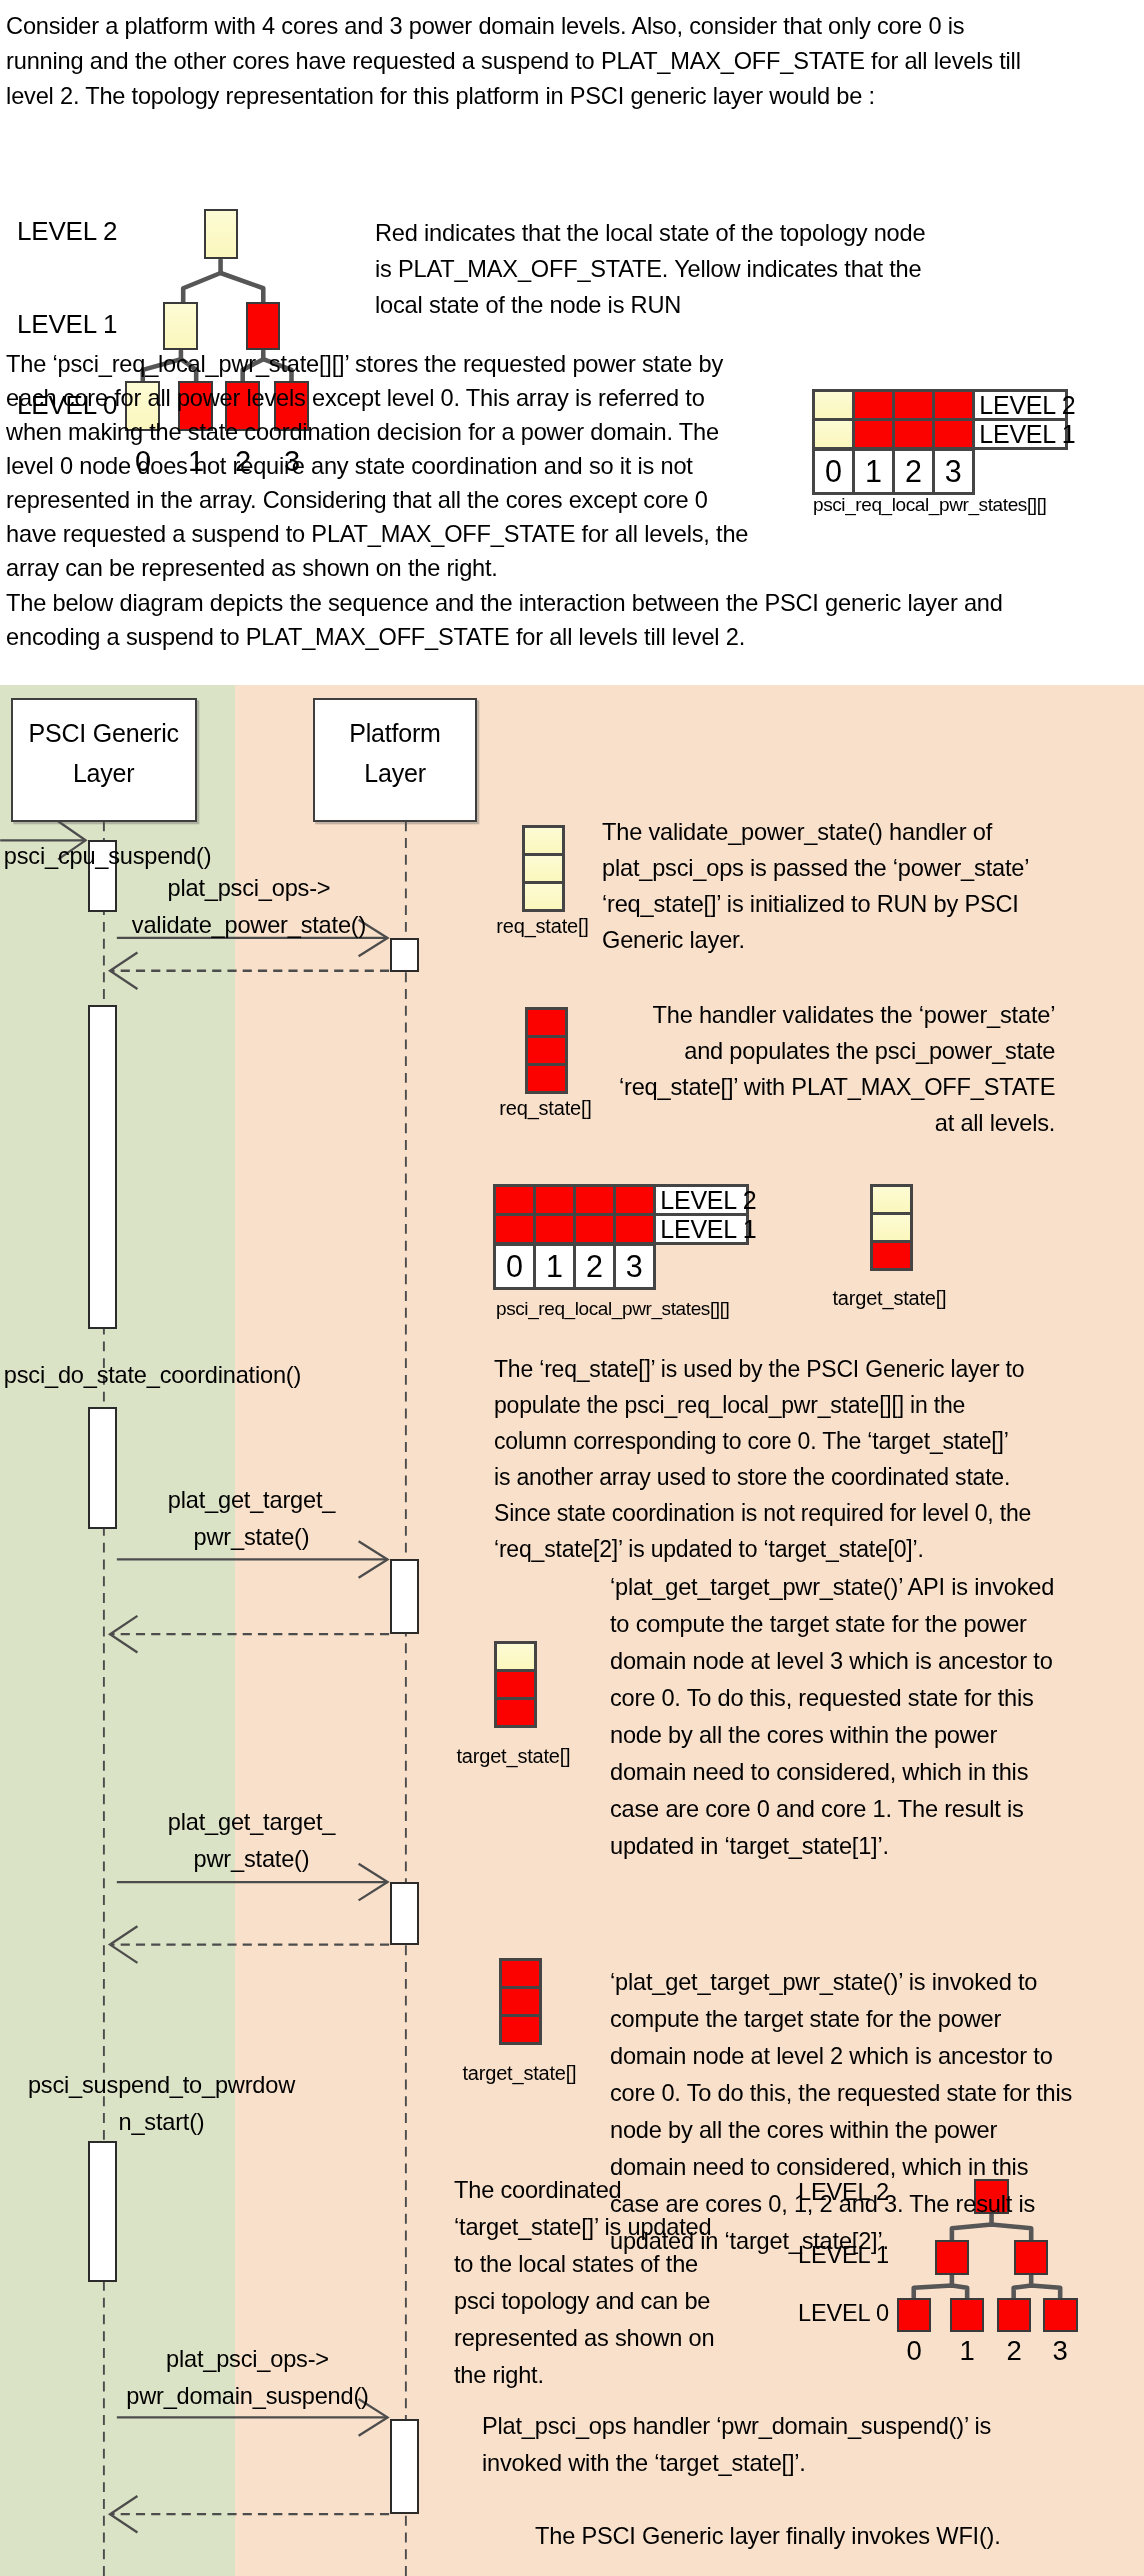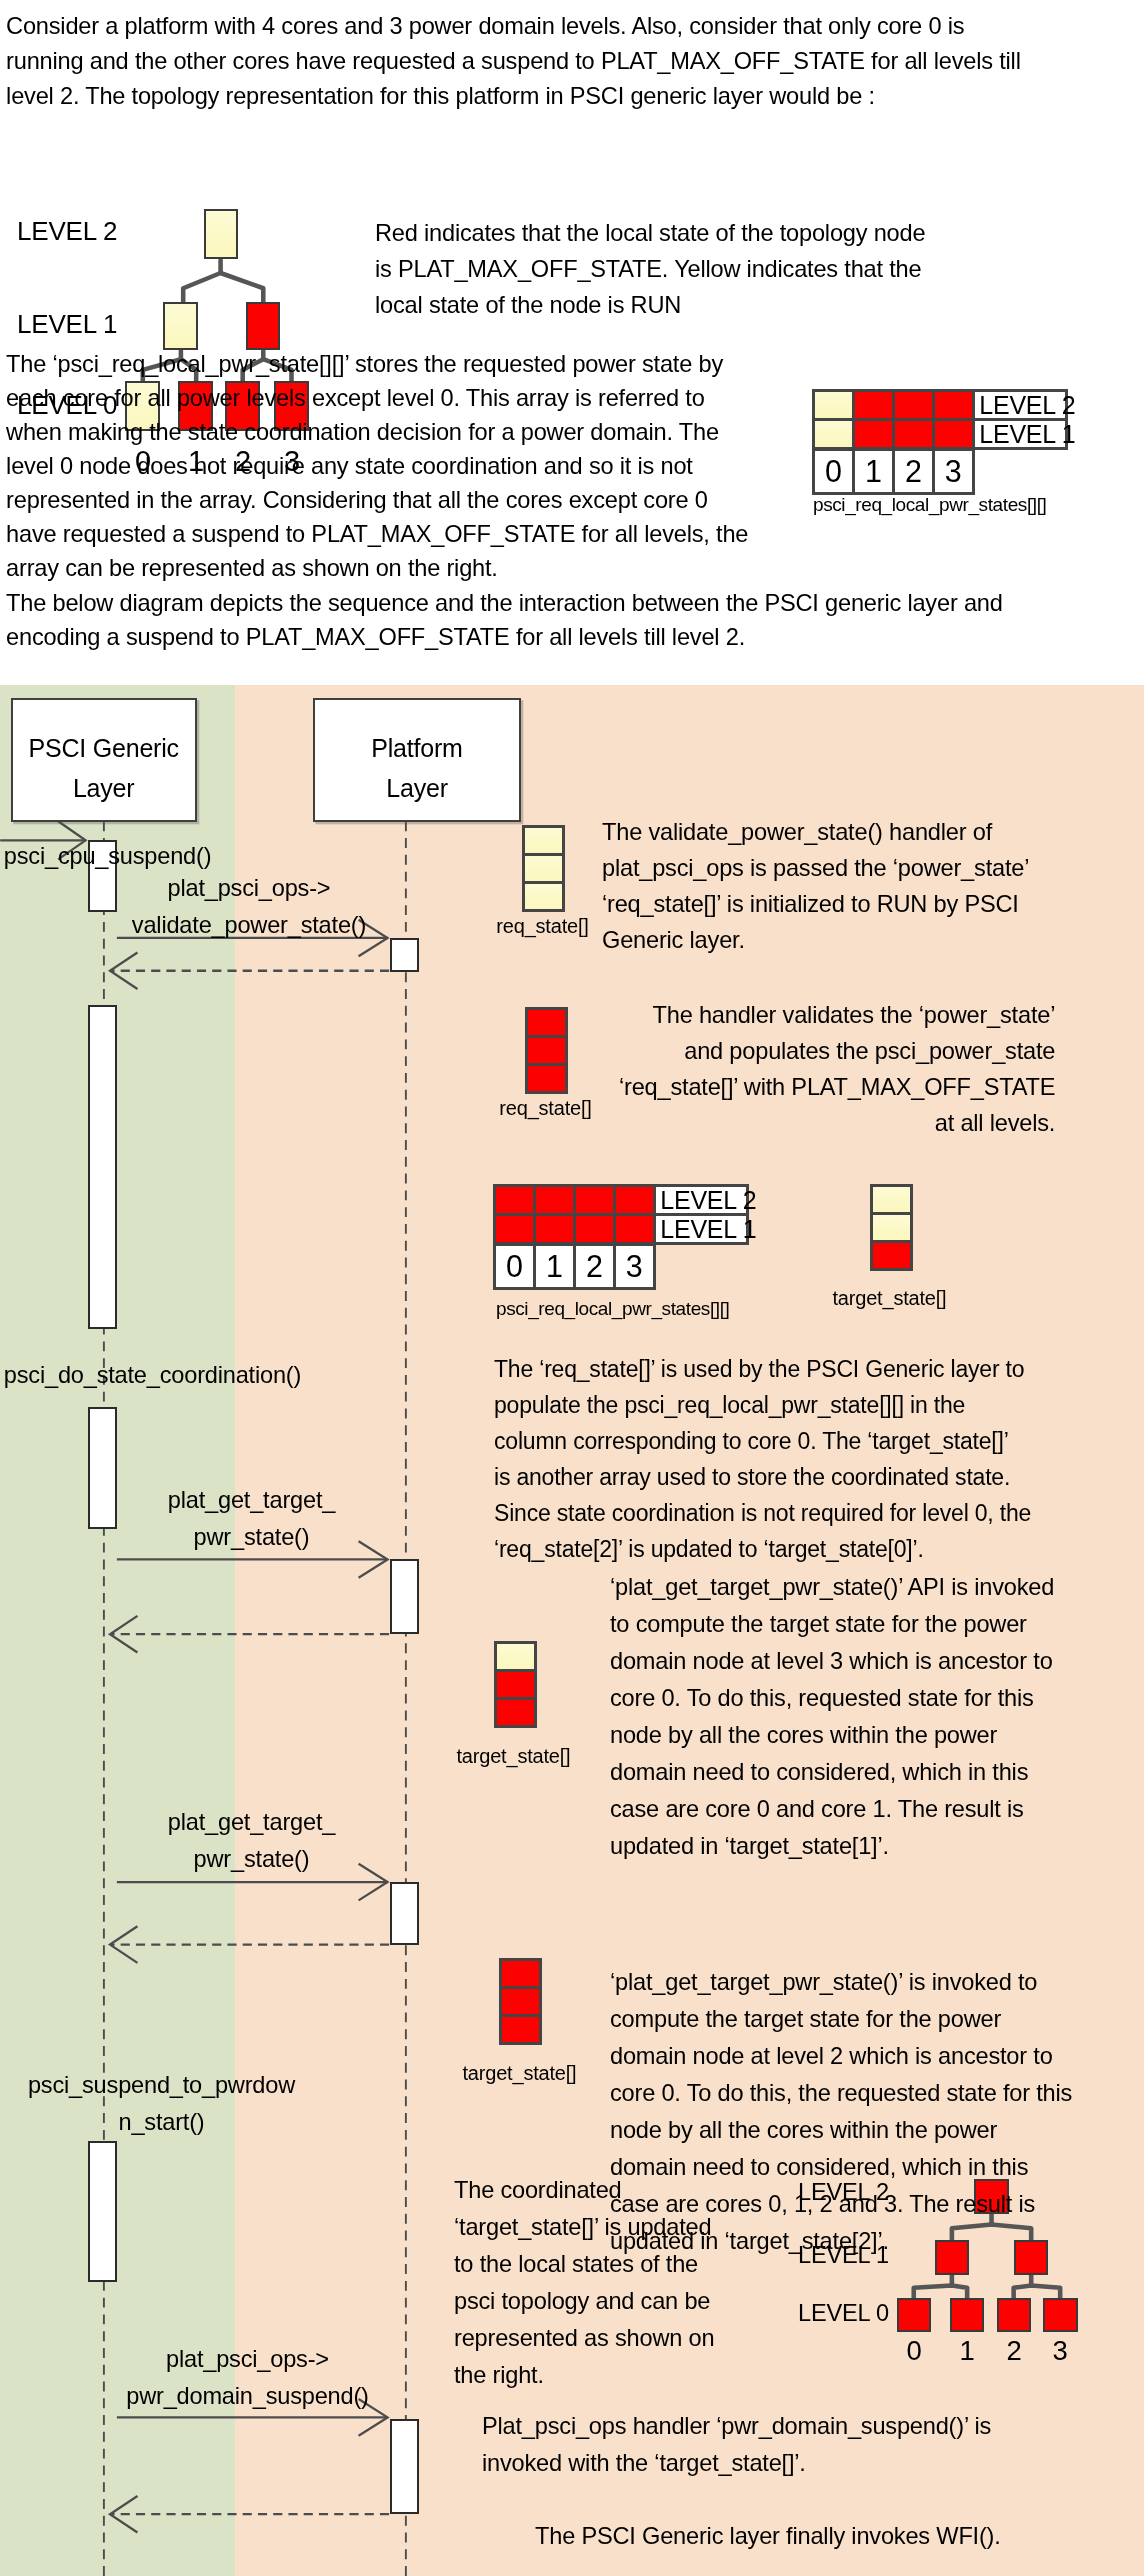--- a/index.html
+++ b/index.html
@@ -3,21 +3,21 @@
 <meta charset="utf-8">
 <style>
   html,body{margin:0;padding:0;background:#fff;}
   #page{position:relative;width:1145px;height:2576px;background:#ffffff;overflow:hidden;
         font-family:"Liberation Sans",sans-serif;color:#000;letter-spacing:-0.2px;}
   .tb{position:absolute;z-index:4;font-size:23.6px;}
   .tb .ln{white-space:nowrap;}
   .bg{position:absolute;z-index:1;}
   #svgov{position:absolute;left:0;top:0;z-index:2;pointer-events:none;}
   .hdrbox{position:absolute;z-index:3;background:#ffffff;border:2.3px solid #3f3f3f;
-          text-align:center;font-size:25px;line-height:40px;padding-top:28px;box-sizing:border-box;
+          text-align:center;font-size:25px;line-height:40px;padding-top:13px;box-sizing:border-box;
           box-shadow:2.3px 2.3px 0 rgba(90,90,90,.35);}
   .act{position:absolute;z-index:3;background:#ffffff;border:2.3px solid #2b2b2b;box-sizing:border-box;}
   .stack{position:absolute;z-index:3;}
   .stack .cell{width:43px;height:31px;border:3.1px solid #454545;box-sizing:border-box;margin-top:-3.1px;}
   .stack .cell:first-child{margin-top:0;}
   .grid{position:absolute;z-index:3;}
   .grow{display:flex;margin-top:-3.1px;}
   .grow:first-child{margin-top:0;}
   .grow .cell{width:43px;height:32px;border:3.1px solid #454545;box-sizing:border-box;margin-left:-3.1px;}
   .grow .cell:first-child{margin-left:0;}
@@ -153,21 +153,21 @@
           <div class="cell numrow-cell">3</div>
         </div>
       </div>
   </div>
   <div class="caption" style="left:813px;top:494px;">psci_req_local_pwr_states[][]</div>
 
   <div class="hdrbox" style="left:10.7px;top:698px;width:186px;height:124px;">
       <div class="ln">PSCI Generic</div>
       <div class="ln">Layer</div>
     </div>
-  <div class="hdrbox" style="left:313px;top:698px;width:208px;height:124px;">
+  <div class="hdrbox" style="left:313px;top:698px;width:164px;height:124px;">
       <div class="ln">Platform</div>
       <div class="ln">Layer</div>
     </div>
 
   <div class="act" style="left:88px;top:840px;width:29px;height:72px;"></div>
   <div class="act" style="left:88px;top:1005px;width:29px;height:324px;"></div>
   <div class="act" style="left:88px;top:1407px;width:29px;height:122px;"></div>
   <div class="act" style="left:88px;top:2141px;width:29px;height:141px;"></div>
   <div class="act" style="left:390px;top:938px;width:29px;height:34px;"></div>
   <div class="act" style="left:390px;top:1559px;width:29px;height:75px;"></div>

